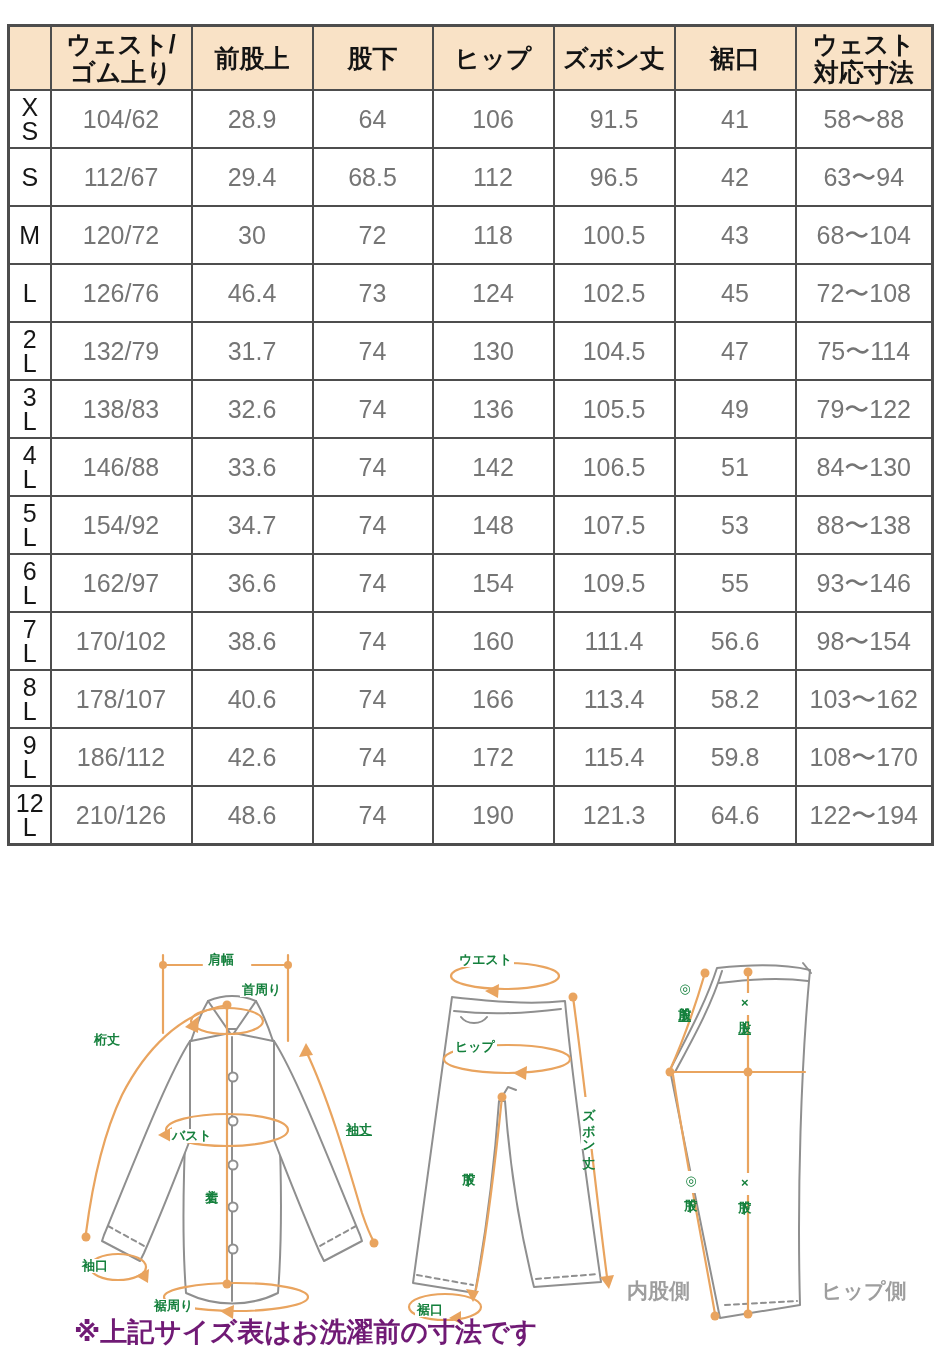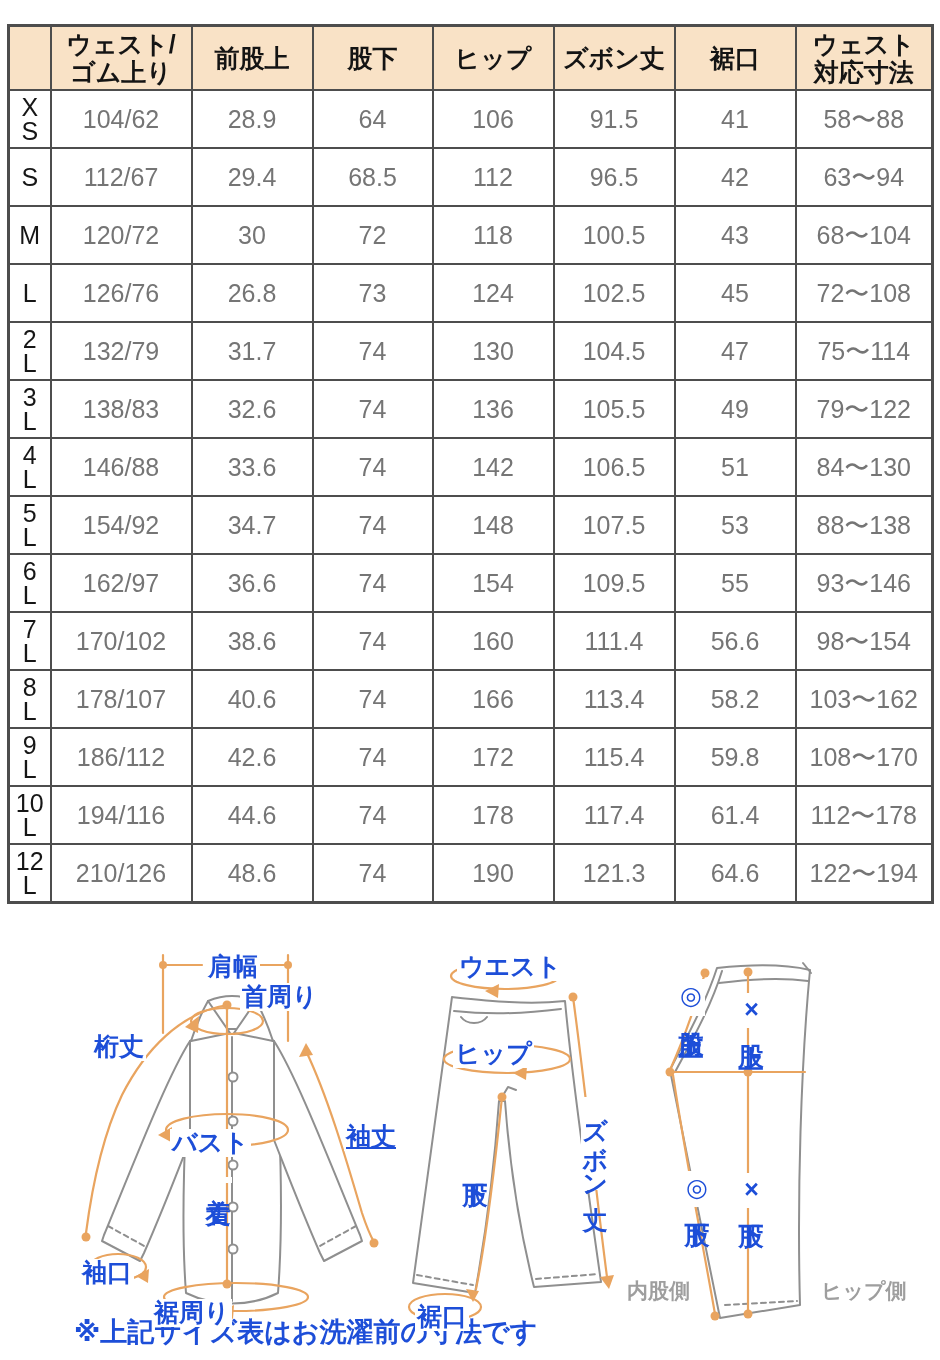--- a/index.html
+++ b/index.html
@@ -15,34 +15,34 @@
     text-align:center; vertical-align:middle; padding:0; overflow:hidden; }
   table.size thead th { background:var(--header-bg,#f9e2c6); color:#141414;
     font-size:25px; font-weight:bold; height:62px; line-height:1.14; white-space:pre-line; }
   table.size tbody th { font-size:25px; font-weight:normal; color:#161616;
     line-height:0.98; white-space:pre-line; height:56px; background:#fff; }
   table.size tbody td { font-size:25px; color:var(--cell-text,#757575); background:#fff; }
 
   
   .diagram { position:absolute; }
   .diagram svg { position:absolute; left:0; top:0; }
-  .dlabel { position:absolute; font-size:25px; font-weight:bold; color:#1d4ed8;
+  .dlabel { position:absolute; font-size:13px; font-weight:bold; color:#15803d;
     line-height:1.1; white-space:nowrap; z-index:3; }
   .wbg { background:#fff; padding:0 2px; }
   .v { writing-mode:vertical-rl; text-orientation:upright; letter-spacing:1px; }
   .v.wbg { padding:2px 0; }
   .gray { color:var(--side-label-gray,#9e9e9e); font-size:21px; }
 
   .g  { fill:none; stroke:var(--garment-gray,#8f8f8f); stroke-width:2; stroke-linejoin:round; stroke-linecap:round; }
   .gf { fill:#fff;  stroke:var(--garment-gray,#8f8f8f); stroke-width:2; stroke-linejoin:round; }
   .o  { fill:none; stroke:var(--line-orange,#e9a45f); stroke-width:2.2; stroke-linecap:round; }
   .oa { fill:var(--line-orange,#e9a45f); stroke:none; }
   .dash { stroke-dasharray:5 4; }
 
-  .note { position:absolute; left:74px; top:1314px; font-size:27px; font-weight:bold; color:#1d4ed8; }
+  .note { position:absolute; left:74px; top:1314px; font-size:27px; font-weight:bold; color:#701a75; }
 </style>
 </head>
 <body>
 
 <div class="page">
 
   <table class="size">
     <colgroup>
       <col style="width:42px">
         <col style="width:141px">
@@ -95,21 +95,21 @@
           <td>30</td>
           <td>72</td>
           <td>118</td>
           <td>100.5</td>
           <td>43</td>
           <td>68〜104</td>
         </tr>
         <tr>
           <th>L</th>
           <td>126/76</td>
-          <td>26.8</td>
+          <td>46.4</td>
           <td>73</td>
           <td>124</td>
           <td>102.5</td>
           <td>45</td>
           <td>72〜108</td>
         </tr>
         <tr>
           <th>2
 L</th>
           <td>132/79</td>
@@ -189,31 +189,20 @@
         <tr>
           <th>9
 L</th>
           <td>186/112</td>
           <td>42.6</td>
           <td>74</td>
           <td>172</td>
           <td>115.4</td>
           <td>59.8</td>
           <td>108〜170</td>
-        </tr>
-        <tr>
-          <th>10
-L</th>
-          <td>194/116</td>
-          <td>44.6</td>
-          <td>74</td>
-          <td>178</td>
-          <td>117.4</td>
-          <td>61.4</td>
-          <td>112〜178</td>
         </tr>
         <tr>
           <th>12
 L</th>
           <td>210/126</td>
           <td>48.6</td>
           <td>74</td>
           <td>190</td>
           <td>121.3</td>
           <td>64.6</td>

